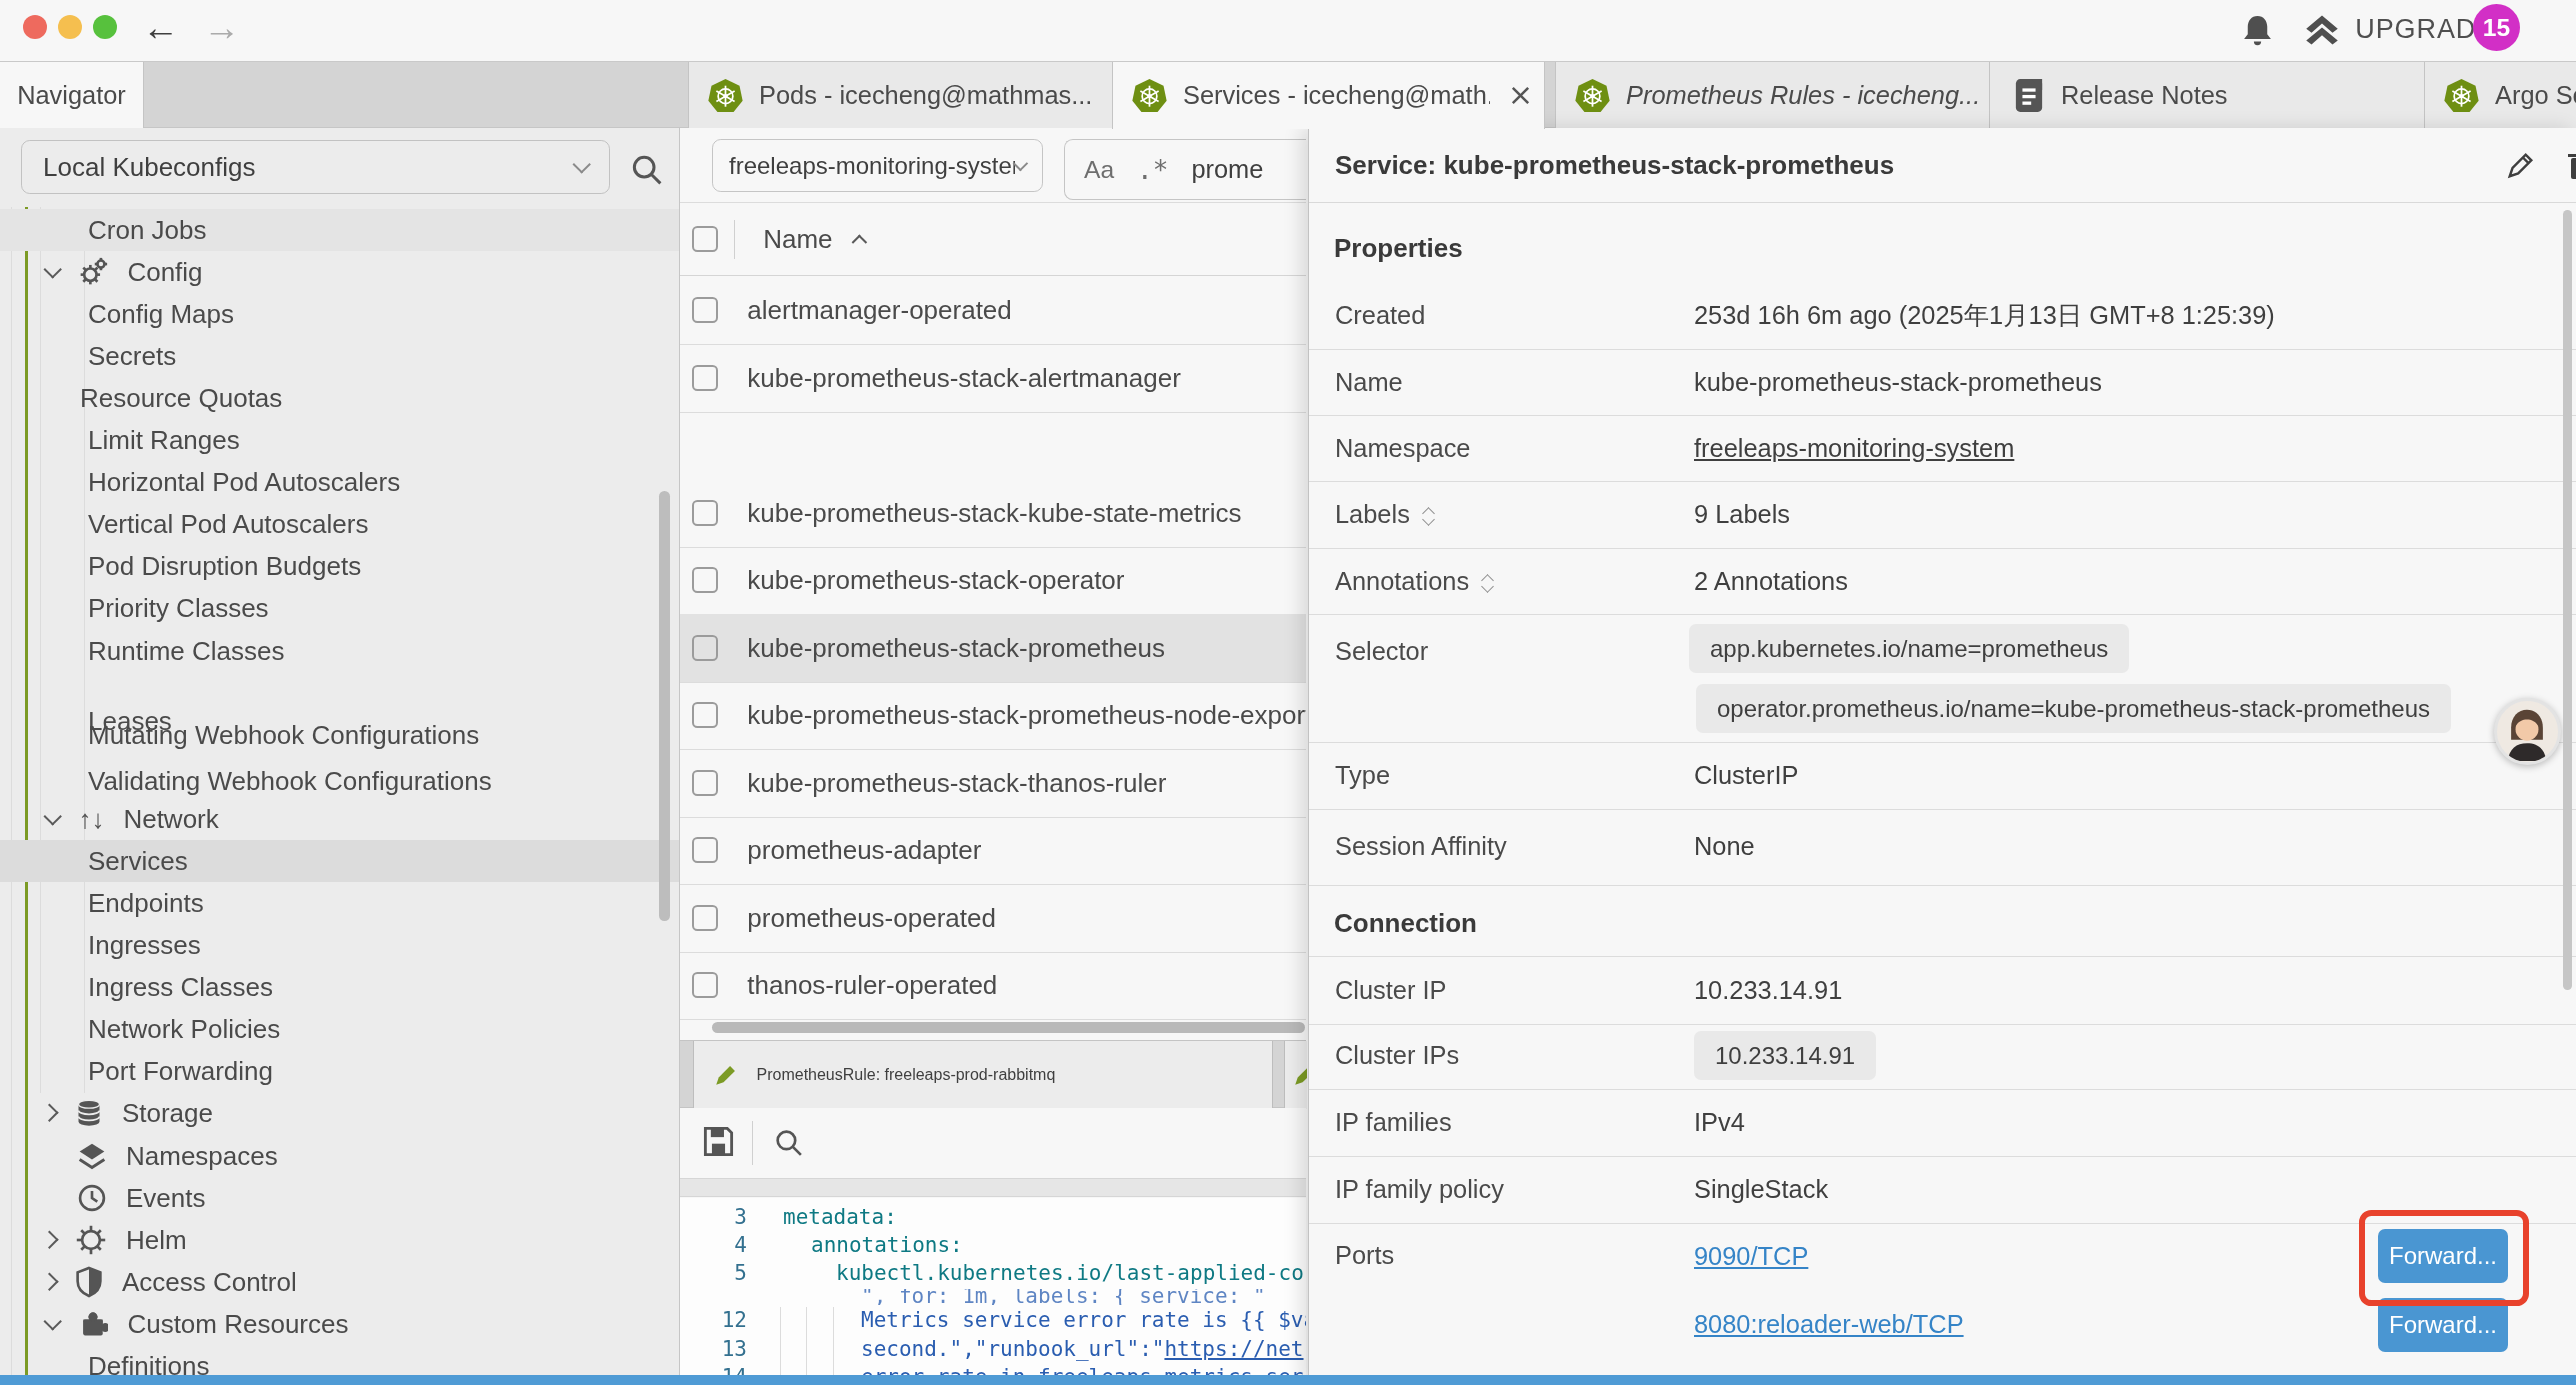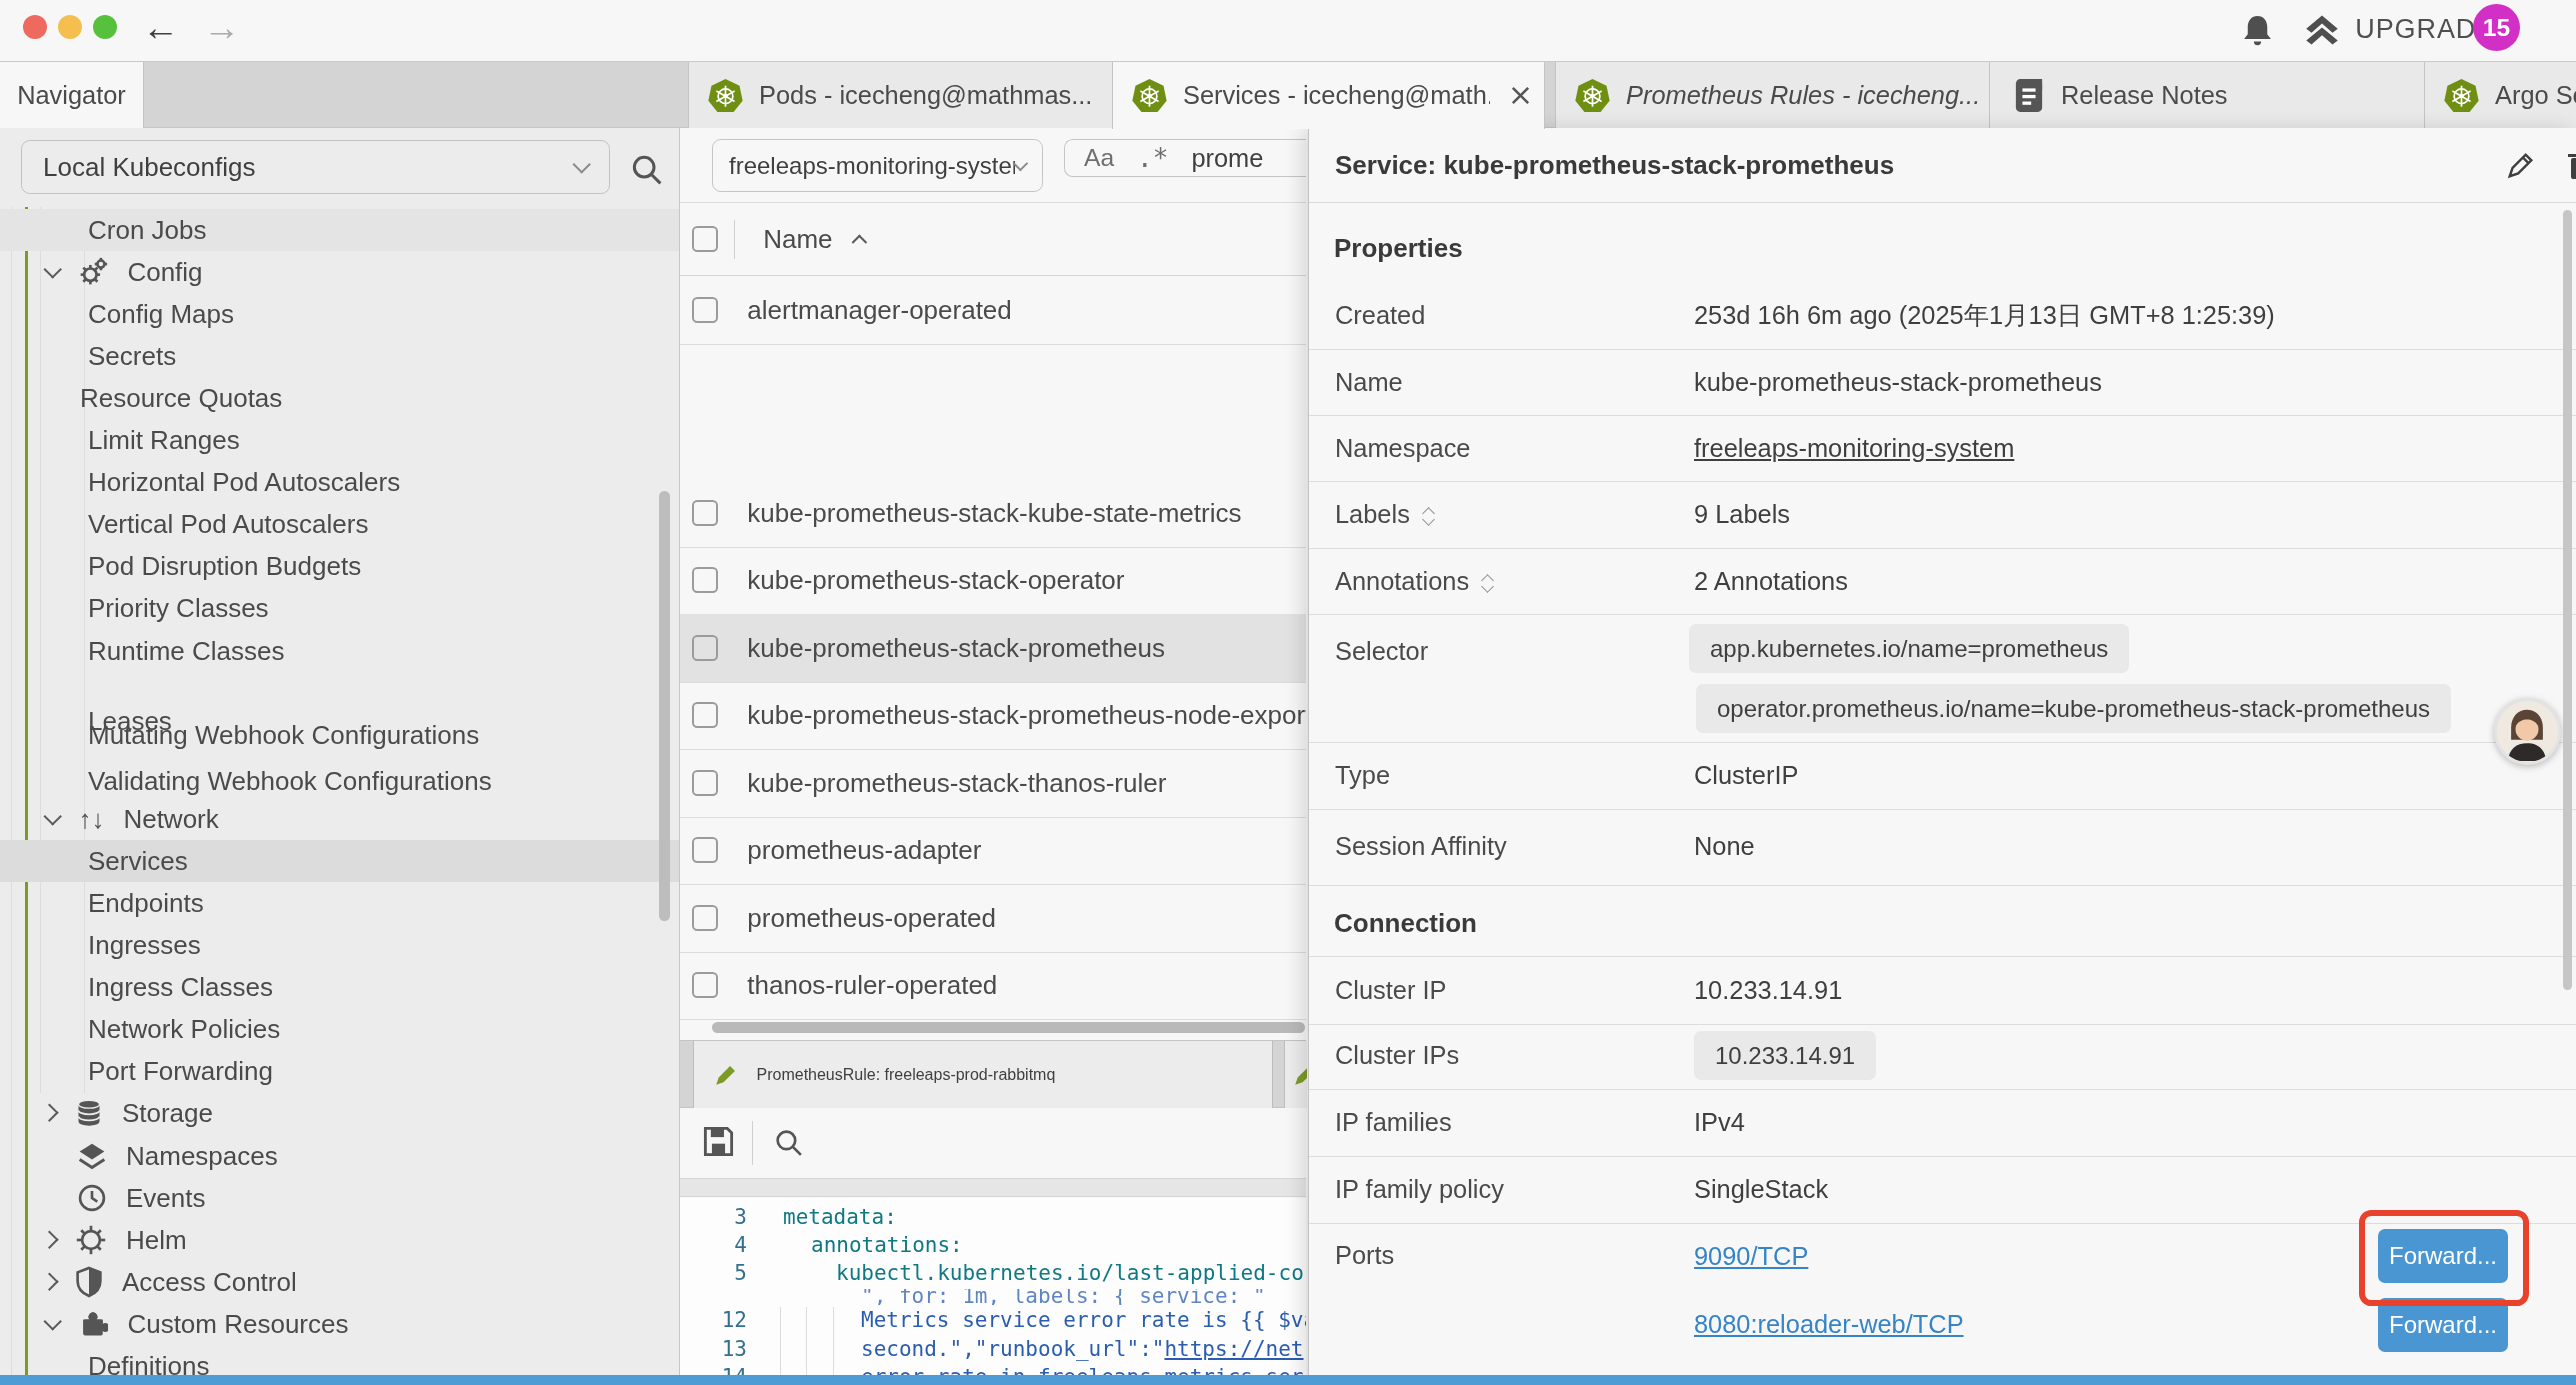--- a/index.html
+++ b/index.html
@@ -372,36 +372,40 @@
       <span>Definitions</span>
     </div>
 
   <div class="abs" style="left:659px;top:491px;width:10.5px;height:430px;background:#bdbdbd;border-radius:5.3px;"></div>
 
   <div class="abs" style="left:680px;top:128px;width:626px;height:75px;background:#f7f7f7;border-bottom:0.9px solid #dcdcdc;box-sizing:border-box;"></div>
   <div class="abs flex" style="left:712px;top:139px;width:331px;height:53px;border:1.8px solid #c5c5c5;border-radius:8.8px;box-sizing:border-box;padding:0 16px;background:#f7f7f7;">
     <span class="nowrap" style="font-size:24px;color:#3f3f3f;flex:1;">freeleaps-monitoring-system</span>
     <span class="chev down" style="border-color:#8a8a8a;width:8.8px;height:8.8px;margin-top:-4.4px;"></span>
   </div>
-  <div class="abs flex" style="left:1064px;top:139px;width:242px;height:38px;border:1.8px solid #c5c5c5;border-radius:8.8px 0 0 8.8px;border-right:none;box-sizing:border-box;padding:0 19px;gap:23px;background:#f7f7f7;">
+  <div class="abs flex" style="left:1064px;top:139px;width:242px;height:61px;border:1.8px solid #c5c5c5;border-radius:8.8px 0 0 8.8px;border-right:none;box-sizing:border-box;padding:0 19px;gap:23px;background:#f7f7f7;">
     <span style="font-size:24.6px;color:#6e6e6e;">Aa</span>
     <span style="font-size:26px;color:#6e6e6e;font-family:'DejaVu Sans Mono',monospace;">.*</span>
     <span style="font-size:25.4px;color:#3f3f3f;">prome</span>
   </div>
 
   <div class="abs flex" style="left:680px;top:203px;width:626px;height:73px;background:#f7f7f7;border-bottom:0.9px solid #d5d5d5;box-sizing:border-box;">
     <span class="cb"></span>
     <span style="width:0.9px;height:39px;background:#d0d0d0;margin-left:16px;"></span>
     <span style="margin-left:28px;font-size:26px;color:#4a4a4a;">Name</span>
     <span class="chev up" style="width:8.8px;height:8.8px;border-width:2.2px;margin-left:21px;margin-top:7px;"></span>
   </div>
 
   <div class="trow" style="top:276px;">
       <span class="cb"></span>
       <span class="nm">alertmanager-operated</span>
+    </div>
+  <div class="trow" style="top:344px;">
+      <span class="cb"></span>
+      <span class="nm">kube-prometheus-stack-alertmanager</span>
     </div>
   <div class="trow" style="top:479px;">
       <span class="cb"></span>
       <span class="nm">kube-prometheus-stack-kube-state-metrics</span>
     </div>
   <div class="trow" style="top:546px;">
       <span class="cb"></span>
       <span class="nm">kube-prometheus-stack-operator</span>
     </div>
   <div class="trow" style="top:614px;background:#e2e2e2;">

